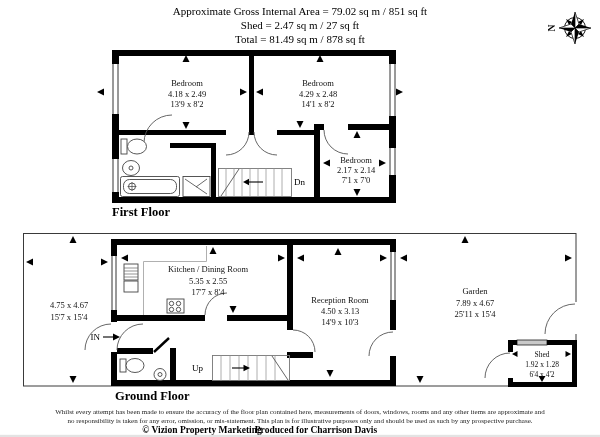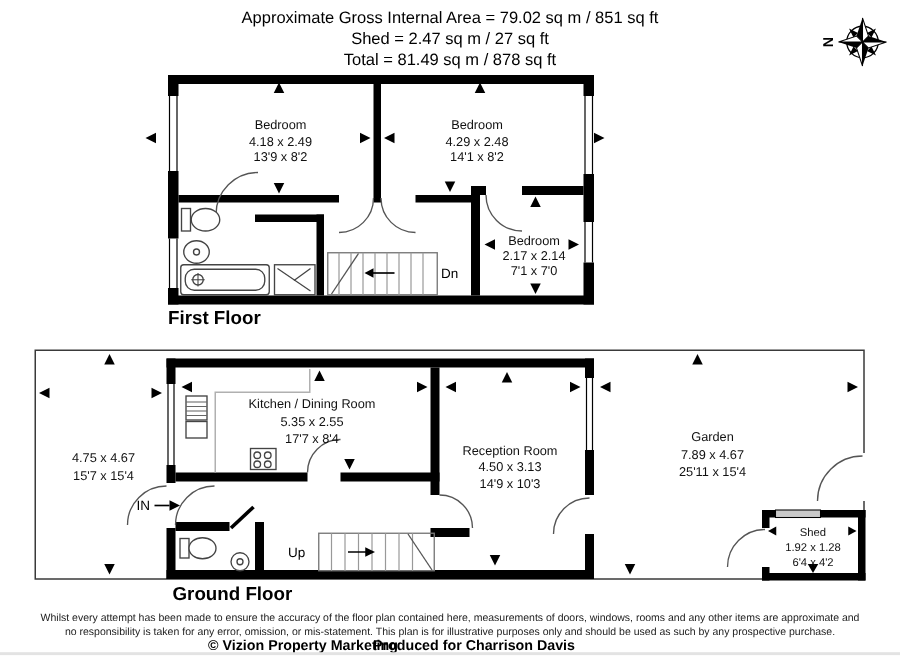--- a/index.html
+++ b/index.html
@@ -1,17 +1,17 @@
 <!DOCTYPE html>
 <html><head>
 <meta charset="utf-8">
 <style>
   html,body{margin:0;padding:0;background:#fff;}
   .canvas{position:relative;width:600px;height:437px;background:#ffffff;overflow:hidden;
-          font-family:Liberation Sans, sans-serif;}
+          font-family:Liberation Serif, serif;}
   svg{position:absolute;left:0;top:0;}
   .wall{fill:#000;}
   .thin{fill:none;stroke:#3a3a3a;stroke-width:1;}
   .win{fill:#fff;}
   .winline{stroke:#000;stroke-width:0.8;}
   .arc{fill:none;stroke:#555;stroke-width:0.9;}
   .fixture{fill:#fff;stroke:#444;stroke-width:0.9;}
   .tread{stroke:#999;stroke-width:0.8;}
   .counter{fill:none;stroke:#b0b0b0;stroke-width:1;}
   .arrow{fill:#000;stroke:none;}

